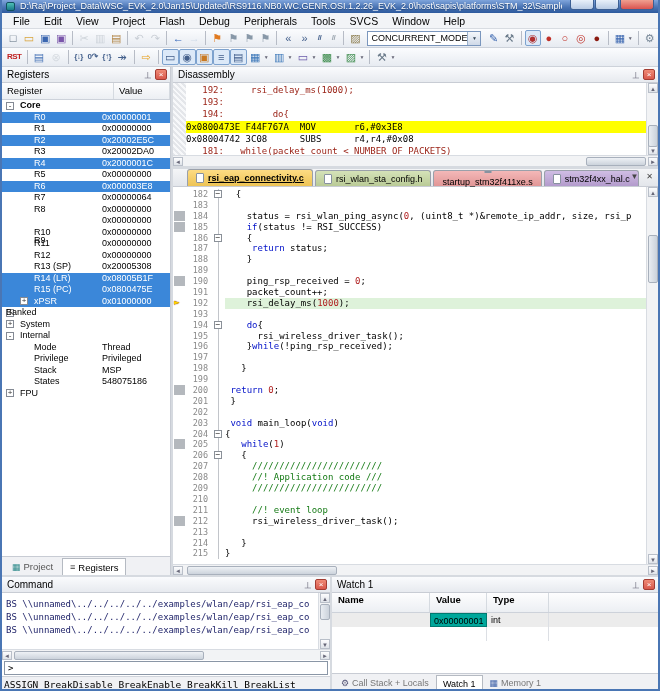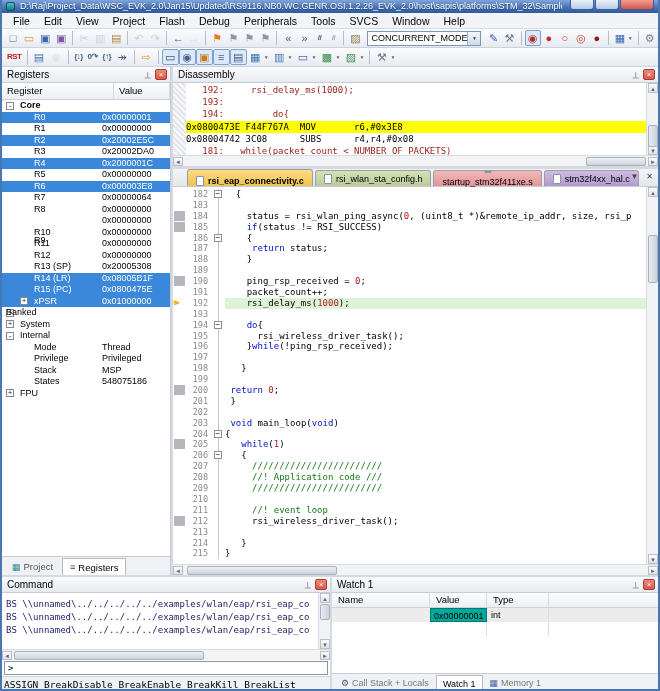--- a/index.html
+++ b/index.html
@@ -67,21 +67,21 @@
   .vsb .arr{position:absolute;left:1px;width:10px;height:10px;font-size:6px;text-align:center;line-height:10px;color:#667;background:linear-gradient(#fdfdfe,#dfe3e9);border:1px solid #b9bfc9;}
   .vsb .a-up{top:0;} .vsb .a-dn{bottom:0;}
   .vthumb{position:absolute;left:1px;width:10px;background:linear-gradient(90deg,#e9edf2,#cbd2db);border:1px solid #a8b0bc;border-radius:2px;}
   .hsb{height:11px;background:#f2f3f5;border-top:1px solid #d8dce2;position:relative;}
   .hsb .arr{position:absolute;top:1px;width:10px;height:9px;font-size:6px;text-align:center;line-height:9px;color:#667;background:linear-gradient(#fdfdfe,#dfe3e9);border:1px solid #b9bfc9;}
   .hsb .a-l{left:0;} .hsb .a-r{right:0;}
   .hthumb{position:absolute;top:1px;height:9px;background:linear-gradient(#eef1f5,#ccd3dc);border:1px solid #a8b0bc;border-radius:2px;}
   
   .tabsrow{height:18px;background:linear-gradient(#f4f5f7,#e3e6eb);display:flex;align-items:flex-end;padding-left:14px;position:relative;border-bottom:1px solid #c8ccd4;}
   .etab{display:flex;align-items:center;gap:4px;height:16px;padding:0 8px;margin-right:2px;border:1px solid #9aa0aa;border-bottom:none;border-radius:3px 3px 0 0;font-size:9px;white-space:nowrap;}
-  .etab.active{font-weight:bold;height:17px;align-items:flex-end;}
+  .etab.active{font-weight:bold;text-decoration:underline;height:17px;}
   .docic{width:8px;height:10px;background:#fff;border:1px solid #8892a0;border-radius:1px;}
   .tabctl{position:absolute;right:5px;top:3px;display:flex;gap:8px;color:#444;}
   .tabctl span{font-size:8px;}
   
   .editor{flex:1;background:#fff;display:flex;flex-direction:column;min-height:0;}
   .elines{flex:1;position:relative;overflow:hidden;padding-top:2px;}
   .eline{display:flex;height:10.9px;line-height:10.9px;font-family:"DejaVu Sans Mono",monospace;font-size:9px;white-space:pre;}
   .em{width:14px;position:relative;flex:none;}
   .mblock{position:absolute;left:1px;top:0;width:11px;height:10px;background:#b4b8bd;}
   .cursorarrow{position:absolute;left:1px;top:-1px;color:#ffd400;text-shadow:0 0 1px #803000,0 0 1px #803000;font-size:9px;}
@@ -94,21 +94,21 @@
   .cp{color:#000;} .ck{color:#0010c8;} .cn{color:#b02020;} .cc{color:#157a15;}
   .evsb{position:absolute;right:0;top:0;bottom:0;}
   
   .bottom{height:116px;display:flex;border-top:2px solid #d6dae0;background:#eef1f5;}
   .cmd{width:330px;border-right:2px solid #d6dae0;display:flex;flex-direction:column;background:#fff;}
   .cmdout{flex:1;position:relative;overflow:hidden;padding:5px 14px 0 4px;}
   .cline{font-family:"DejaVu Sans Mono",monospace;font-size:9px;line-height:13px;color:#20246a;white-space:pre;}
   .prompt{height:14px;border:1px solid #8a96a6;margin:1px 2px;background:#fff;font-family:"DejaVu Sans Mono",monospace;font-size:9px;line-height:12px;padding-left:3px;}
   .cmdhint{height:15px;background:#f0f1f4;font-family:"DejaVu Sans Mono",monospace;font-size:9.5px;line-height:15px;padding-left:2px;color:#000;border-top:1px solid #cfd3da;}
   .watch{flex:1;display:flex;flex-direction:column;background:#fff;min-width:0;}
-  .wcols{height:15px;display:flex;background:linear-gradient(#fdfdfe,#eceff3);border-bottom:1px solid #cdd2da;font-size:9.5px;font-weight:normal;}
+  .wcols{height:20px;display:flex;background:linear-gradient(#fdfdfe,#eceff3);border-bottom:1px solid #cdd2da;font-size:9.5px;font-weight:bold;}
   .wcols span{padding:1px 0 0 6px;border-right:1px solid #d5dae0;}
   .wc1{width:98px;} .wc2{width:57px;} .wc3{width:62px;} .wcf{flex:1;border-right:none!important;}
   .wrow{height:14px;display:flex;font-size:9px;line-height:14px;}
   .wrow.hl{background:#ececec;}
   .wrow span{border-right:1px solid #dcdfe4;overflow:hidden;white-space:nowrap;}
   .wname{width:98px;padding-left:6px;margin-top:32px;}
   .worb{color:#4a5ac0;font-size:8px;margin-right:3px;}
   .wval{width:57px;padding-left:3px;}
   .wval.teal{background:#00a79b;border:1px solid #007a70;}
   .wtype{width:62px;padding-left:4px;}

